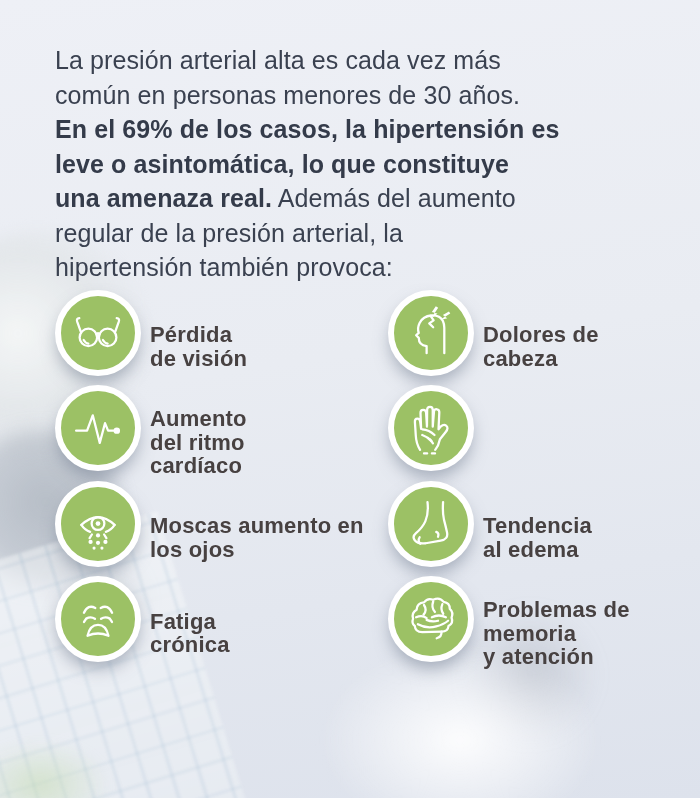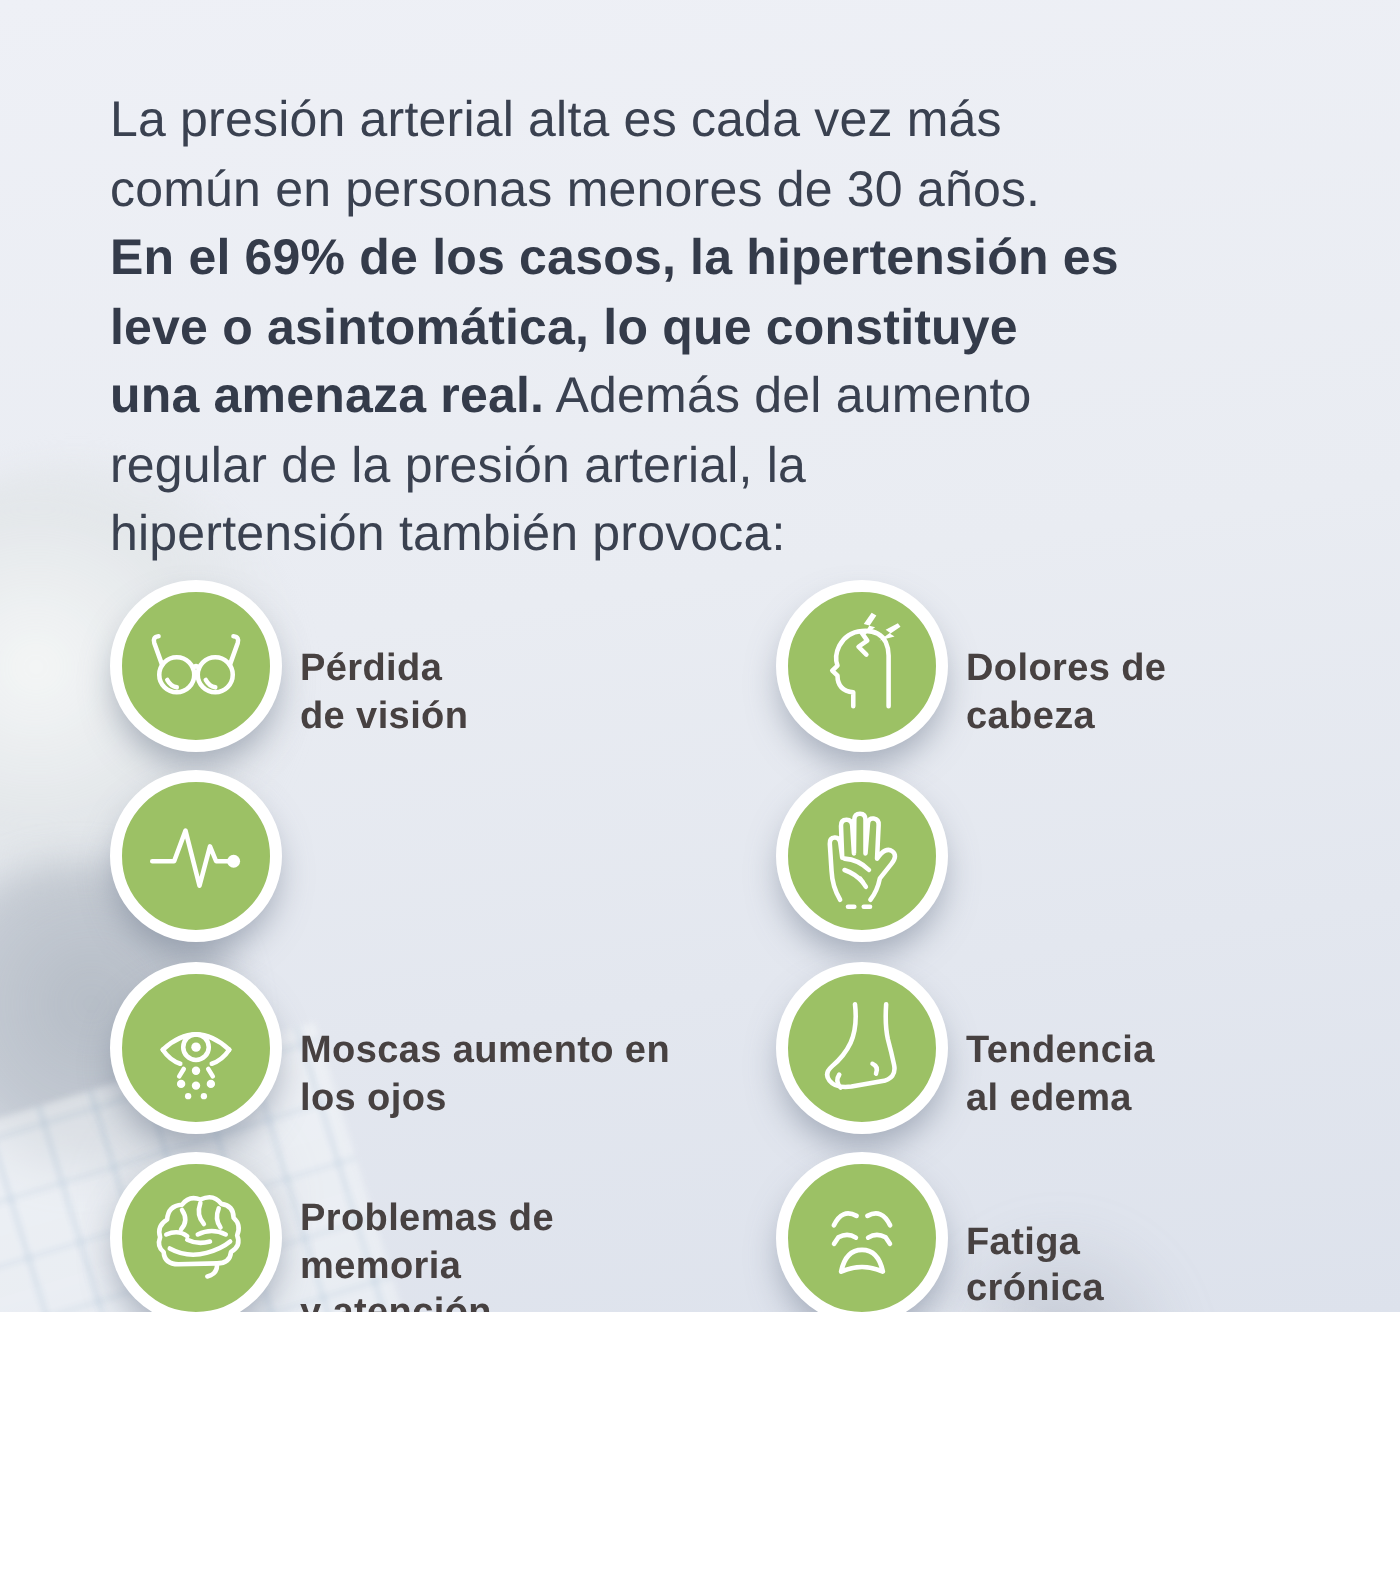--- a/index.html
+++ b/index.html
@@ -1,17 +1,17 @@
 <!DOCTYPE html>
 <html><head>
 <meta charset="utf-8">
 <style>
   html,body{margin:0;padding:0;background:#ffffff;}
   .stage{
-    position:relative;width:700px;height:656px;overflow:hidden;
+    position:relative;width:700px;height:798px;overflow:hidden;
     font-family:"Liberation Sans","DejaVu Sans",sans-serif;
     background:linear-gradient(172deg,#eef0f6 0%,#e9ecf2 45%,#dde2ec 100%);
   }
   
   .bg-layer{position:absolute;inset:0;pointer-events:none;}
   .bg-hair{
     position:absolute;left:-70px;top:230px;width:220px;height:230px;border-radius:50%;
     background:radial-gradient(ellipse at 40% 45%,rgba(244,246,246,0.95) 0%,rgba(225,229,231,0.75) 45%,rgba(225,229,231,0) 72%);
     filter:blur(6px);
   }
@@ -65,21 +65,21 @@
   .badge{
     flex:0 0 auto;width:74px;height:74px;border-radius:50%;
     background:#9cc165;border:6px solid #ffffff;
     display:flex;align-items:center;justify-content:center;
     box-shadow:0 9px 16px -2px rgba(104,115,136,0.5);
   }
   .badge svg{display:block;}
   .ic{stroke:#ffffff;fill:none;stroke-width:2.6;stroke-linecap:round;stroke-linejoin:round;}
   .icf{fill:#ffffff;stroke:none;}
   .label{
-    font-size:19px;line-height:23.5px;font-weight:700;color:#474141;
+    font-size:22px;line-height:23.5px;font-weight:700;color:#474141;
     white-space:pre-line;letter-spacing:0.2px;margin-top:28px;
   }
 </style>
 </head>
 <body>
 
 <div class="stage">
 
   <div class="bg-layer">
     <div class="bg-hair"></div>
@@ -135,20 +135,23 @@
     </div>
 
 
     <div class="item">
       <div class="badge">
         <svg width="56" height="56" viewBox="0 0 64 64">
           <path class="ic" d="M7 35 H19.5 L26 17.5 L34 49 L40 26.5 L43.5 35 H52"></path>
           <circle class="icf" cx="53.5" cy="35" r="3.7"></circle>
         </svg>
       </div>
+      <div class="label">Aumento
+del ritmo
+cardíaco</div>
     </div>
 
 
     <div class="item">
       <div class="badge">
         <svg width="56" height="56" viewBox="0 0 64 64">
           <g class="ic" stroke-width="2.4">
             <path d="M19.5 57 Q15 49.5 14.6 40.5 L13.6 25 Q13.4 21.6 16.4 21.4 Q19.2 21.3 19.6 24.6 L20.7 33 L20 14.8 Q19.9 11.4 23.1 11.3 Q26.1 11.2 26.4 14.6 L27.4 30.5 L27.6 11.2 Q27.7 7.8 30.9 7.9 Q34 8 34 11.4 L34 30.5 L35.4 13.4 Q35.7 10.2 38.7 10.6 Q41.7 11 41.5 14.3 L40.6 33.5 Q45.5 26.5 49.3 29.3 Q52.6 31.8 48.8 36.5 L42.2 44.8 Q40.8 52 36.8 57"></path>
             <path d="M22 40 Q28 42 32.5 47"></path>
             <path d="M22 33.5 Q30 34 36 40"></path>
@@ -189,20 +192,36 @@
         <svg width="56" height="56" viewBox="0 0 64 64">
           <g class="ic">
             <path d="M28 7 Q29.5 20 25.5 29 Q22 36.5 14.8 42.5 Q10.2 46.5 13.4 50.6 Q17 55.2 26 54 L43 51 Q52 49.5 50.3 41.5 Q48.8 34.5 46.8 27 Q45 19 45.8 7"></path>
             <path d="M19.8 54.6 Q16.4 51 19 47.2"></path>
             <path d="M38 41 Q41.6 42.6 40 46.6"></path>
           </g>
         </svg>
       </div>
       <div class="label">Tendencia
 al edema</div>
+    </div>
+
+    <div class="item">
+      <div class="badge">
+        <svg width="58" height="58" viewBox="0 0 64 64">
+          <g class="ic" stroke-width="2.9">
+            <path d="M16.5 25 Q21 15.5 29 19.8"></path>
+            <path d="M35 19.8 Q43 15.5 47.5 25"></path>
+            <path d="M16.6 35.2 L19 31.6 Q24 28.8 28.6 31.8"></path>
+            <path d="M47.4 35.2 L45 31.6 Q40 28.8 35.4 31.8"></path>
+            <path d="M20.5 50.5 Q23 38.5 32 38.5 Q41 38.5 43.5 50.5 Q32 45.5 20.5 50.5 Z"></path>
+          </g>
+        </svg>
+      </div>
+      <div class="label">Fatiga
+crónica</div>
     </div>
 
     <div class="item">
       <div class="badge">
         <svg width="56" height="56" viewBox="0 0 64 64">
           <g class="ic" stroke-width="2.4">
             <path d="M22 47 Q14 47 13.5 40 Q9.5 37 11.5 31.5 Q9.5 25 15.5 21.5 Q16 13.5 24 13 Q28 7.5 34.5 10 Q42 6.5 46.5 12.5 Q53.5 13.5 53.5 20.5 Q58 24.5 55.5 30.5 Q58 36.5 52 40 Q51.5 46.5 44 46.5 Z"></path>
             <path d="M44 46.5 Q44.5 52.5 38.5 54"></path>
             <path d="M24 16 Q28 22 23.5 27"></path>
             <path d="M34.5 12 Q32 19 36.5 24"></path>
@@ -212,30 +231,14 @@
             <path d="M17 38 Q27 43.5 38 40.5 Q46.5 38.2 51.5 34"></path>
             <path d="M27 33 Q33 36 40 34"></path>
           </g>
         </svg>
       </div>
       <div class="label">Problemas de
 memoria
 y atención</div>
     </div>
 
-    <div class="item">
-      <div class="badge">
-        <svg width="58" height="58" viewBox="0 0 64 64">
-          <g class="ic" stroke-width="2.9">
-            <path d="M16.5 25 Q21 15.5 29 19.8"></path>
-            <path d="M35 19.8 Q43 15.5 47.5 25"></path>
-            <path d="M16.6 35.2 L19 31.6 Q24 28.8 28.6 31.8"></path>
-            <path d="M47.4 35.2 L45 31.6 Q40 28.8 35.4 31.8"></path>
-            <path d="M20.5 50.5 Q23 38.5 32 38.5 Q41 38.5 43.5 50.5 Q32 45.5 20.5 50.5 Z"></path>
-          </g>
-        </svg>
-      </div>
-      <div class="label">Fatiga
-crónica</div>
-    </div>
-
   </div>
 </div>
 
 </body></html>

